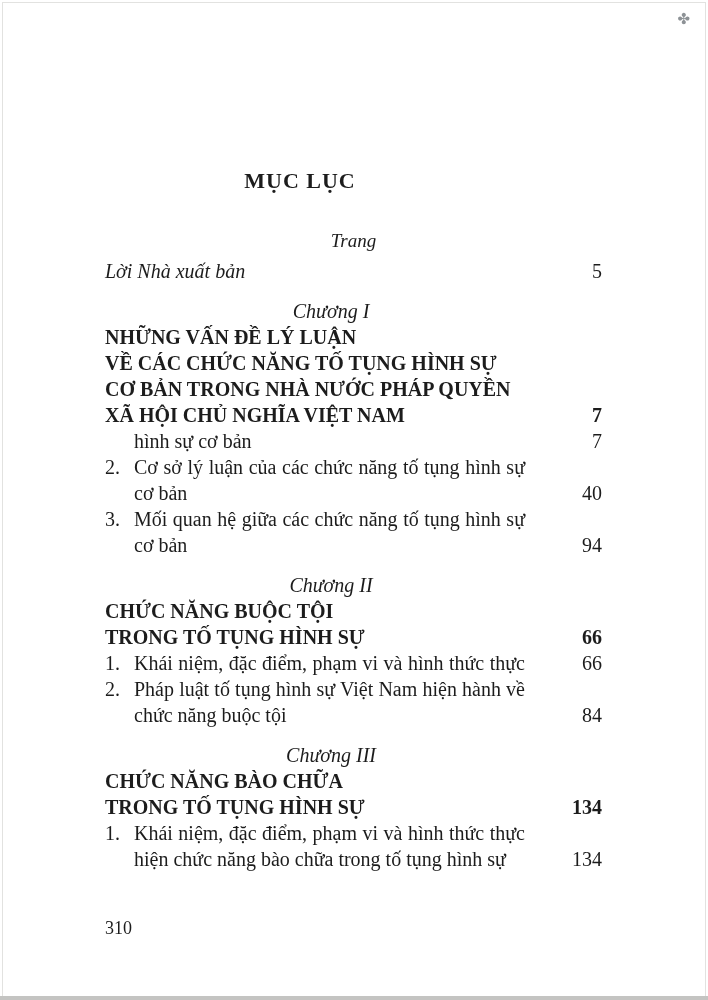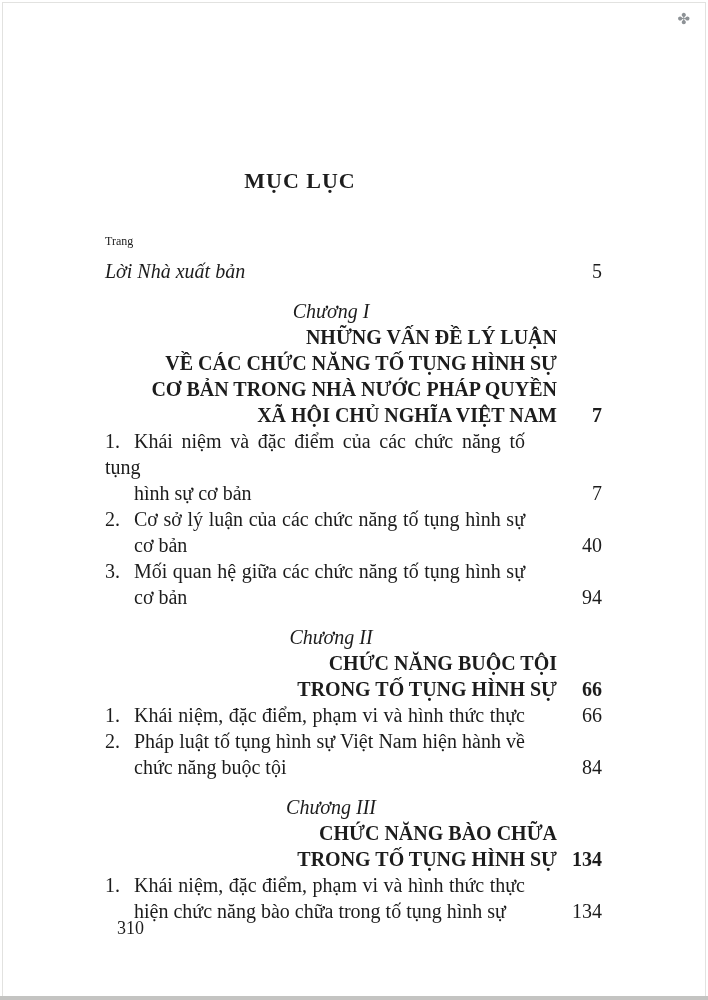--- a/index.html
+++ b/index.html
@@ -45,38 +45,39 @@
     font-weight: bold;
     letter-spacing: 1px;
   }
   .content {
     position: absolute;
     top: 228px;
     left: 105px;
     width: 497px;
   }
   .trang-label {
-    text-align: left;
-    font-size: 12px;
+    text-align: center;
+    font-style: italic;
+    font-size: 19px;
     line-height: 26px;
     margin-bottom: 4px;
   }
   .toc-line {
     position: relative;
     font-size: 20px;
     line-height: 26px;
   }
   .toc-line.chapter {
     text-align: center;
     font-style: italic;
     padding-right: 45px;
     margin-top: 14px;
   }
   .toc-line.heading {
-    text-align: right;
+    text-align: left;
     font-weight: bold;
     padding-right: 45px;
   }
   .toc-line.frontmatter .toc-text {
     font-style: italic;
   }
   .toc-line.item .toc-text,
   .toc-line.cont .toc-text,
   .toc-line.frontmatter .toc-text {
     display: block;
@@ -95,21 +96,21 @@
     width: 29px;
   }
   .toc-page {
     position: absolute;
     right: 0;
     bottom: 0;
     line-height: 26px;
   }
   .folio {
     position: absolute;
-    left: 117px;
+    left: 105px;
     top: 918px;
     font-size: 18px;
   }
 </style>
 </head>
 <body>
 
 <div class="scan-border"></div>
 
 <span class="ornament">✤</span>
@@ -121,23 +122,20 @@
   <div>
       <div class="toc-line frontmatter">
         <span class="toc-text">Lời Nhà xuất bản</span>
         <span class="toc-page">5</span>
       </div>
       <div class="toc-line chapter"><span class="toc-text">Chương I</span></div>
       <div class="toc-line heading"><span class="toc-text">NHỮNG VẤN ĐỀ LÝ LUẬN</span></div>
       <div class="toc-line heading"><span class="toc-text">VỀ CÁC CHỨC NĂNG TỐ TỤNG HÌNH SỰ</span></div>
       <div class="toc-line heading"><span class="toc-text">CƠ BẢN TRONG NHÀ NƯỚC PHÁP QUYỀN</span></div>
       <div class="toc-line heading"><span class="toc-text">XÃ HỘI CHỦ NGHĨA VIỆT NAM</span><span class="toc-page">7</span></div>
-      <div class="toc-line item">
-        <span class="toc-text"><span class="toc-num">1.</span>Khái niệm và đặc điểm của các chức năng tố tụng</span>
-      </div>
       <div class="toc-line cont">
         <span class="toc-text">hình sự cơ bản</span>
         <span class="toc-page">7</span>
       </div>
       <div class="toc-line item">
         <span class="toc-text"><span class="toc-num">2.</span>Cơ sở lý luận của các chức năng tố tụng hình sự</span>
       </div>
       <div class="toc-line cont">
         <span class="toc-text">cơ bản</span>
         <span class="toc-page">40</span>

